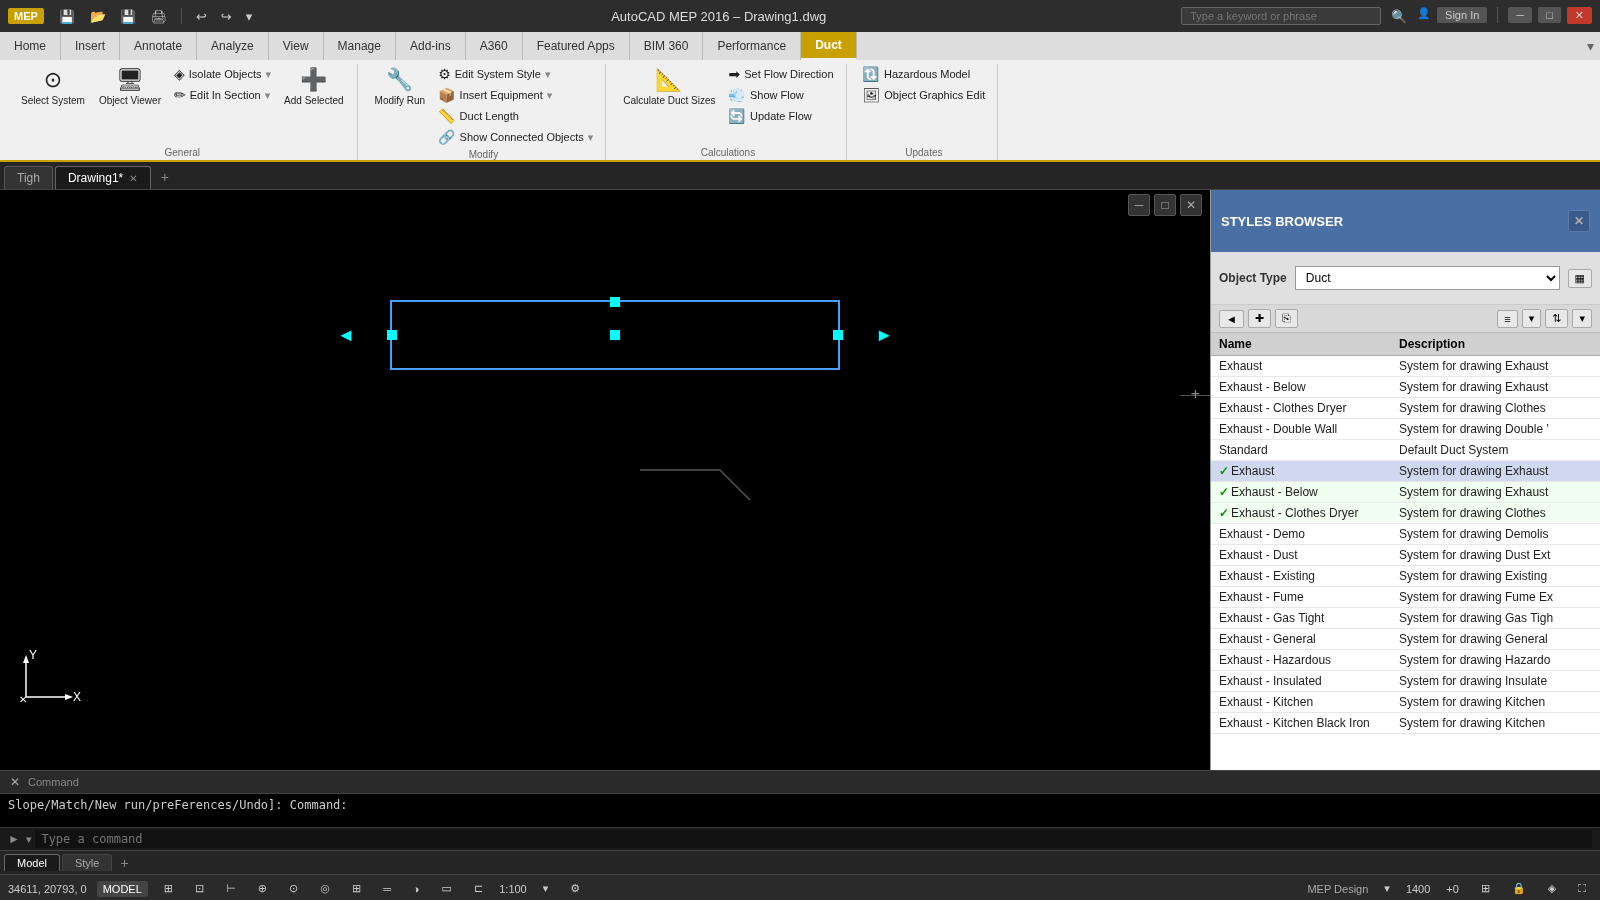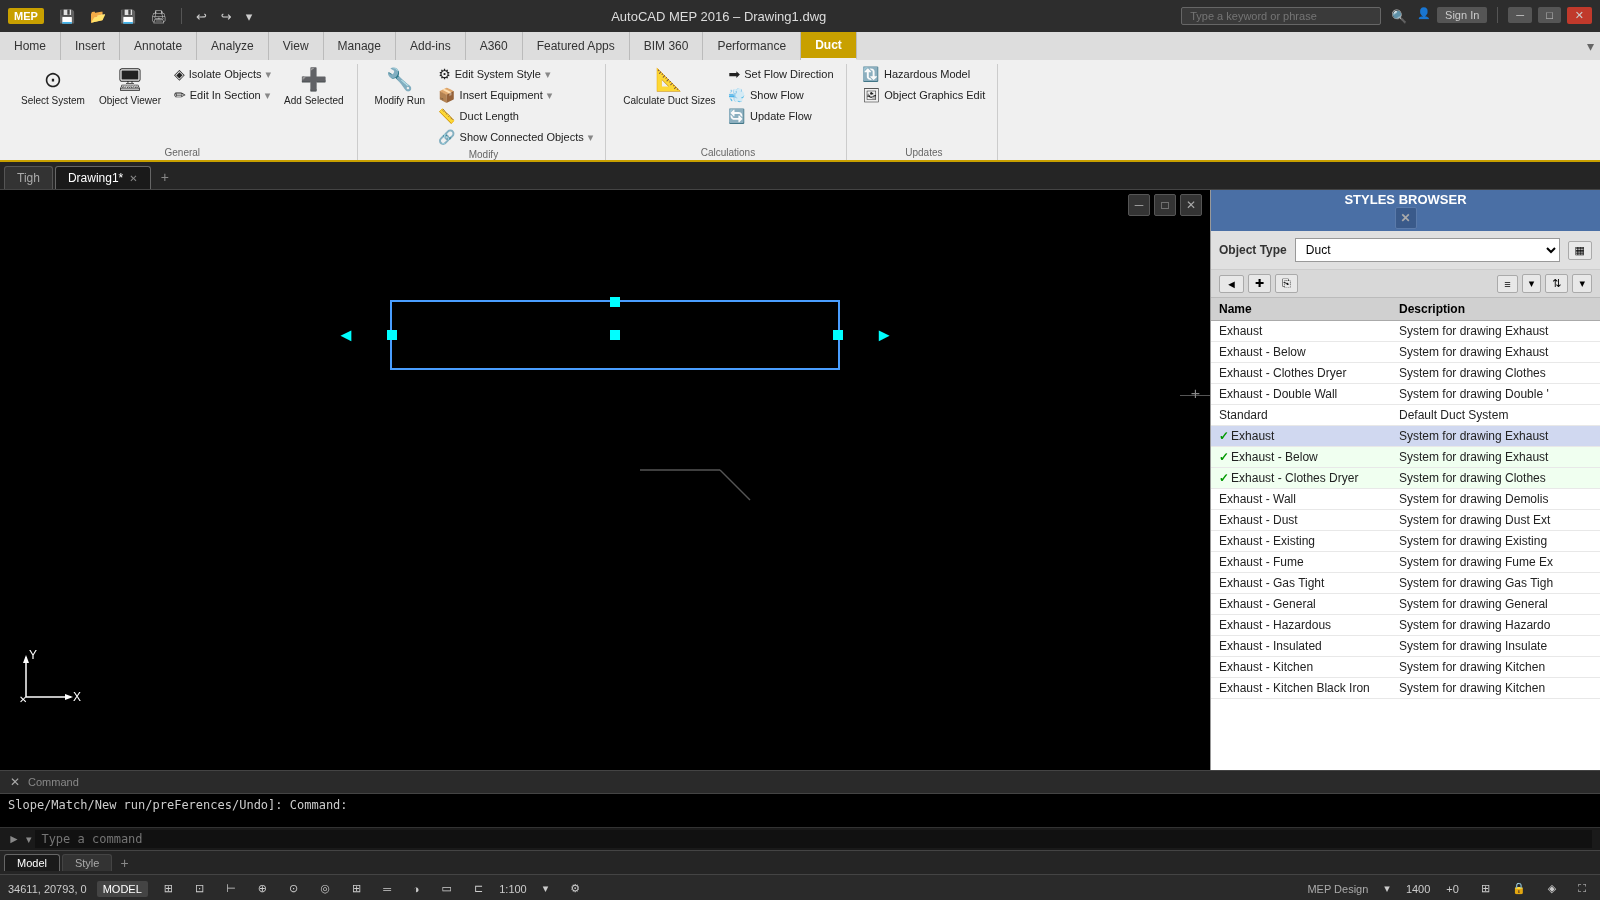--- a/index.html
+++ b/index.html
@@ -257,40 +257,39 @@
     #styles-browser {
       width: 390px;
       background: #e8e8e8;
       border-left: 1px solid #999;
       display: flex;
       flex-direction: column;
     }
     #styles-browser-header {
       background: #4a6fa5;
       color: #fff;
-      padding: 2px 10px;
+      padding: 20px 10px;
       font-size: 13px;
       font-weight: bold;
       display: flex;
       align-items: center;
       justify-content: space-between;
-      flex-direction: column;
     }
     .sb-btn {
       background: #e8e8e8;
       border: 1px solid #aaa;
       padding: 2px 6px;
       cursor: pointer;
       font-size: 11px;
       border-radius: 2px;
     }
     #object-type-row {
       display: flex;
       align-items: center;
-      padding: 7px 8px;
+      padding: 14px 8px;
       gap: 8px;
       background: #e0e0e0;
       border-bottom: 1px solid #ccc;
     }
     .object-type-label { font-size: 12px; color: #333; font-weight: bold; }
     .object-type-select {
       flex: 1;
       padding: 3px 6px;
       border: 1px solid #999;
       background: #fff;
@@ -737,21 +736,21 @@
             </tr>
             <tr class="checked">
               <td><span class="check-mark">✓</span>Exhaust - Below</td>
               <td>System for drawing Exhaust</td>
             </tr>
             <tr class="checked">
               <td><span class="check-mark">✓</span>Exhaust - Clothes Dryer</td>
               <td>System for drawing Clothes</td>
             </tr>
             <tr>
-              <td>Exhaust - Wall</td>
+              <td>Exhaust - Demo</td>
               <td>System for drawing Demolis</td>
             </tr>
             <tr>
               <td>Exhaust - Dust</td>
               <td>System for drawing Dust Ext</td>
             </tr>
             <tr>
               <td>Exhaust - Existing</td>
               <td>System for drawing Existing</td>
             </tr>

